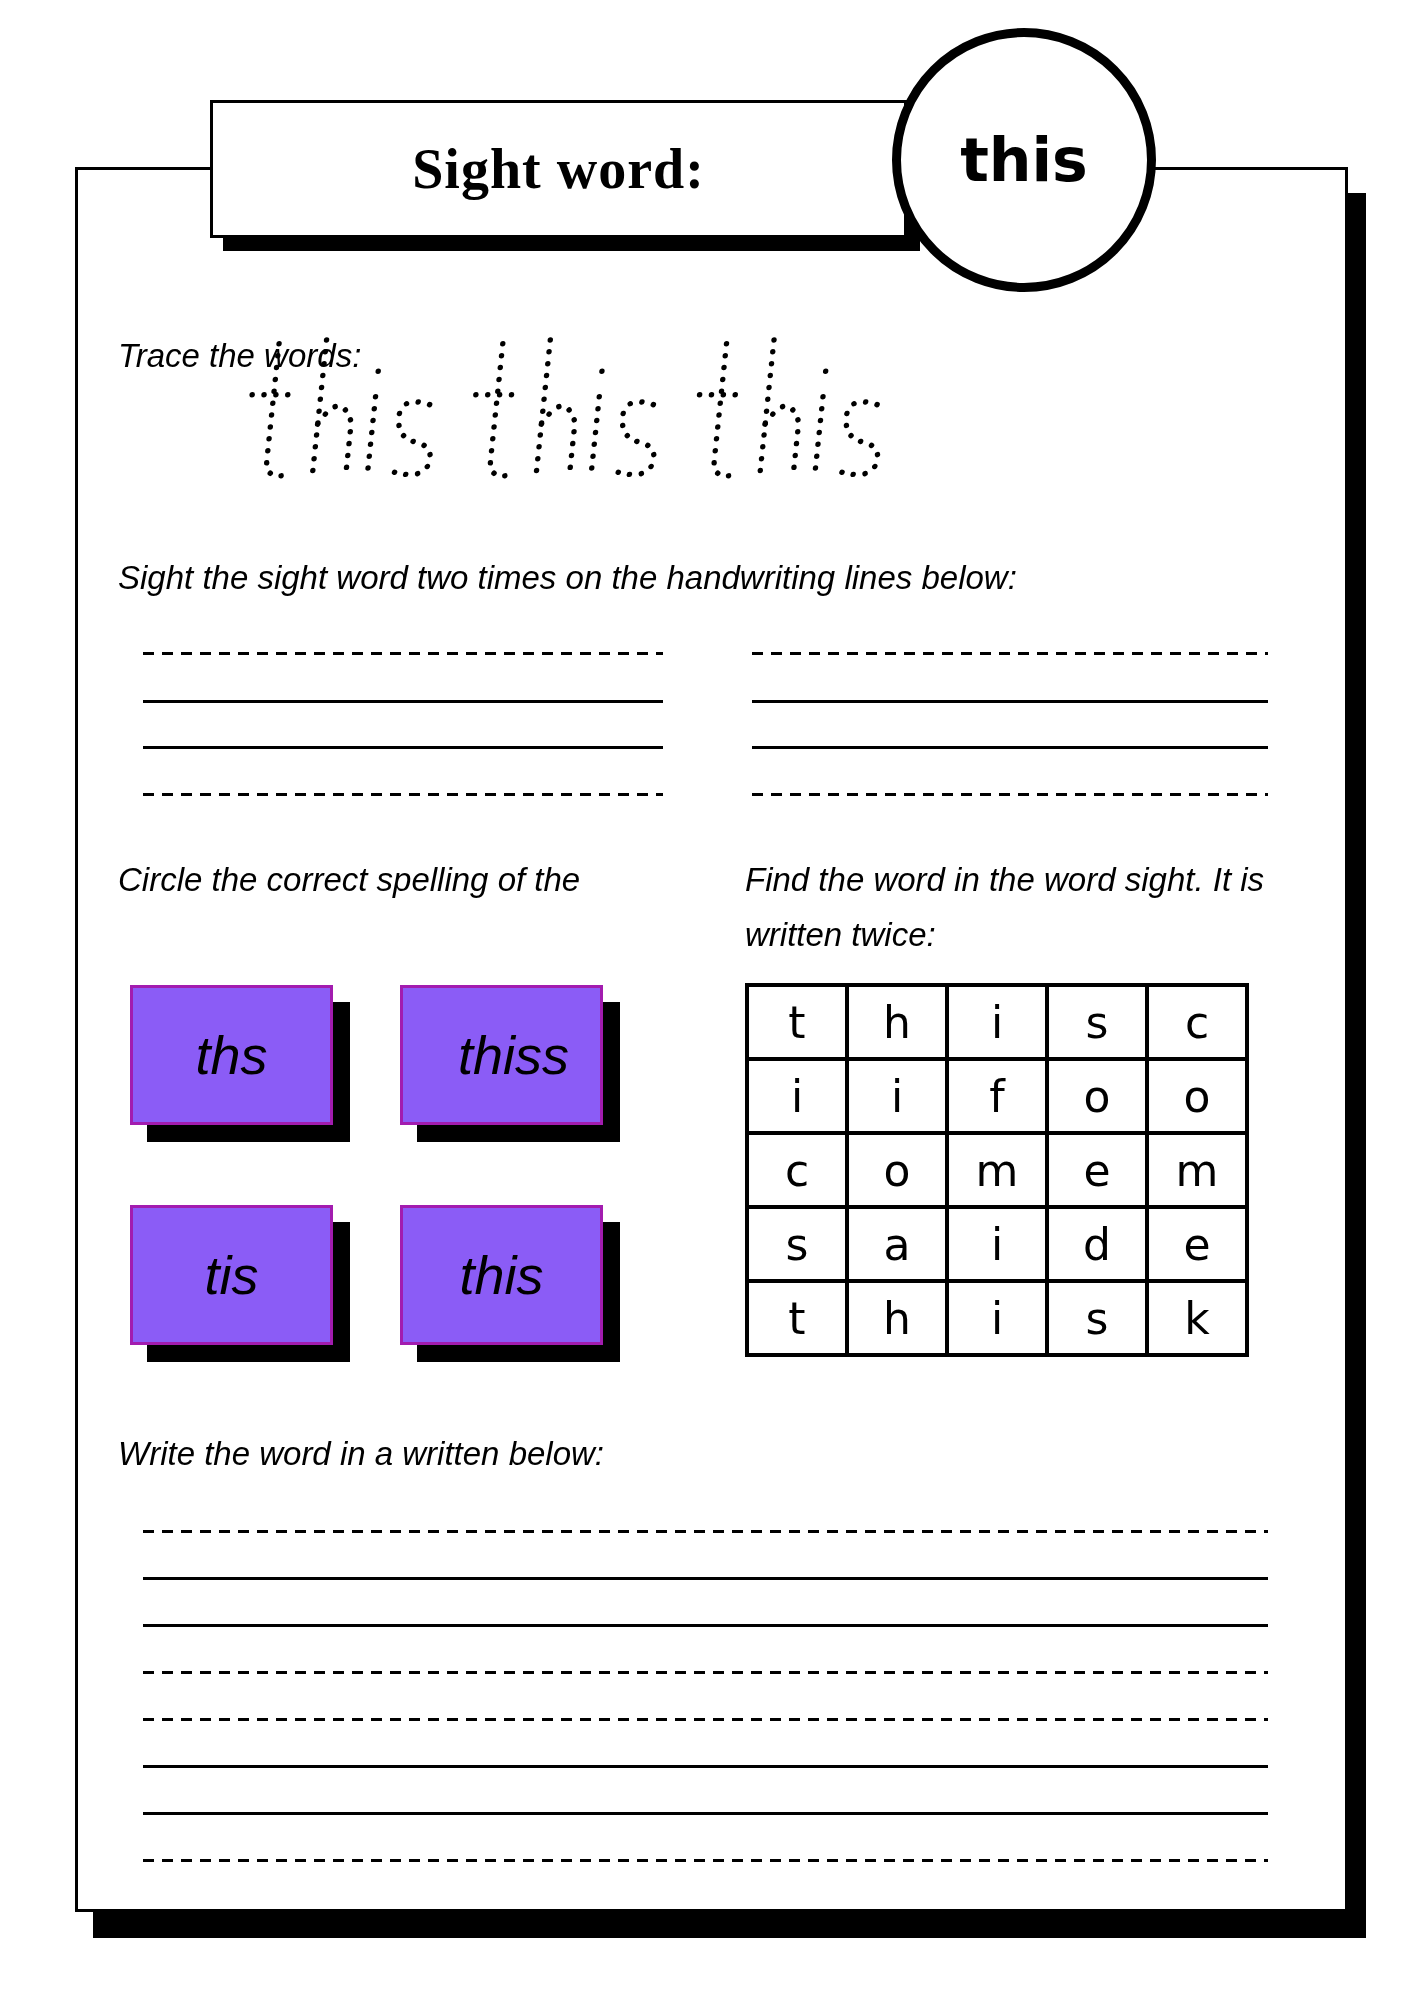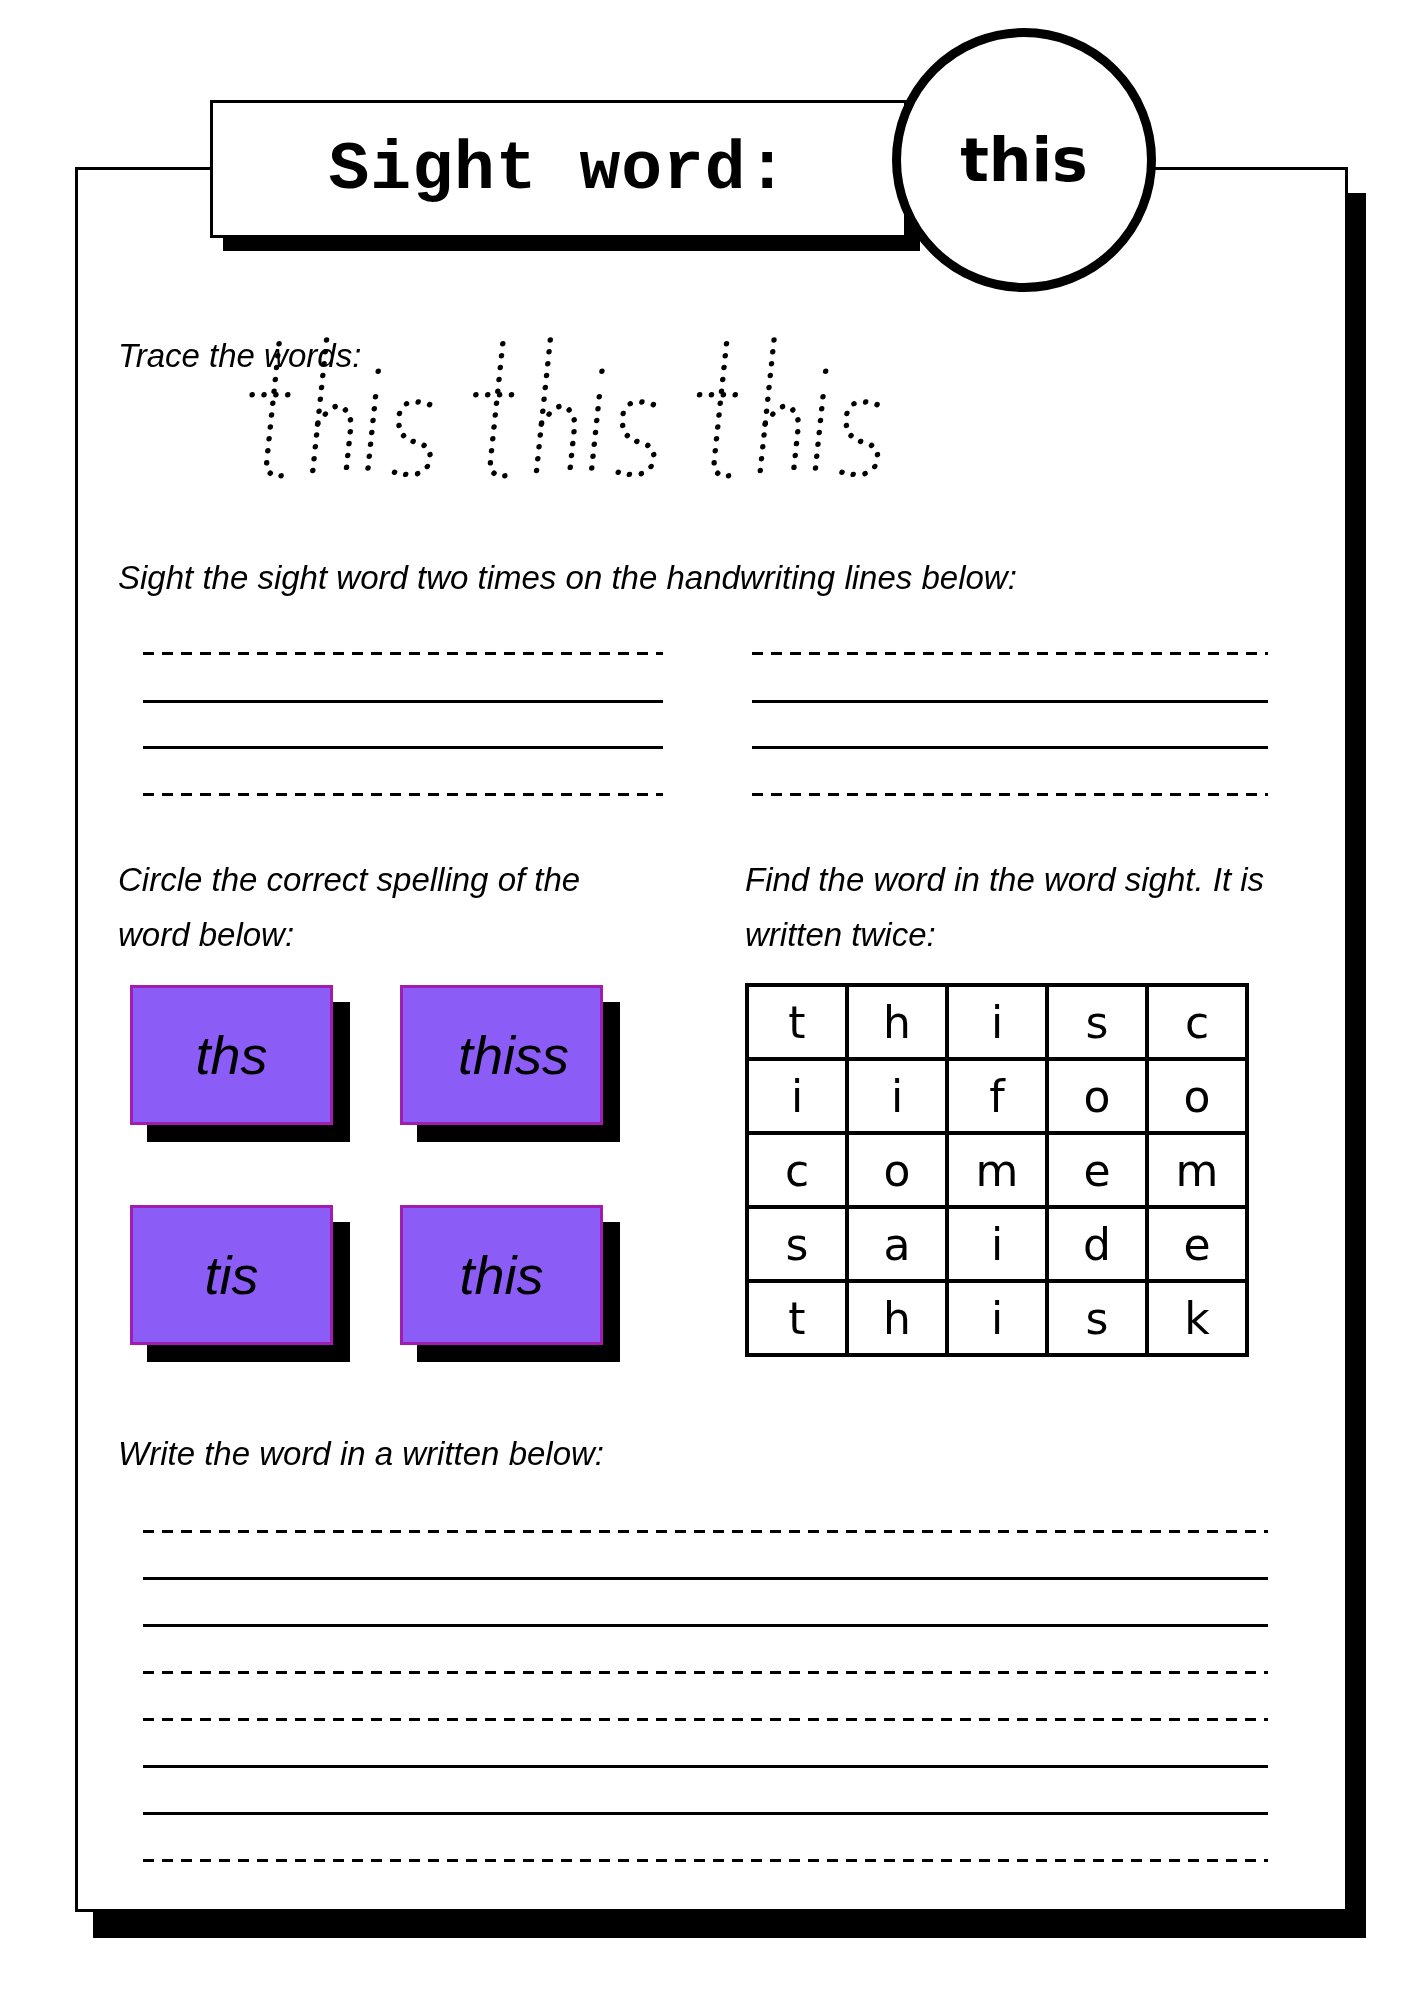--- a/index.html
+++ b/index.html
@@ -15,21 +15,21 @@
     box-shadow:18px 26px 0 #000;z-index:0;
   }
   
   .title-bar{
     left:210px;top:100px;width:697px;height:138px;
     border:3px solid #000;background:#fff;box-sizing:border-box;
     box-shadow:13px 13px 0 #000;z-index:2;
     display:flex;align-items:center;justify-content:center;
   }
   .title-text{
-    font-family:Liberation Mono, monospace;font-weight:bold;font-size:68px;
+    font-family:Liberation Serif, serif;font-weight:bold;font-size:56px;
     letter-spacing:1px;
   }
   .word-circle{
     left:892px;top:28px;width:264px;height:264px;border:9px solid #000;
     border-radius:50%;background:#fff;box-sizing:border-box;z-index:3;
     display:flex;align-items:center;justify-content:center;
   }
   .word-circle-text{
     font-family:"DejaVu Sans",sans-serif;font-weight:bold;font-size:60px;
   }
@@ -105,21 +105,20 @@
 </div>
 <div class="abs hw-group" style="left:752px;top:652px;width:516px;height:147px;">
   <div class="line dashed" style="top:0;"></div>
   <div class="line solid" style="top:48px;"></div>
   <div class="line solid" style="top:94px;"></div>
   <div class="line dashed" style="top:141px;"></div>
 </div>
 
 <div class="abs hand wrap" style="left:118px;top:852px;width:500px;">
   <div>Circle the correct spelling of the</div>
-  <div>word below:</div>
 </div>
 
 <div class="abs opt-box" style="left:130px;top:985px;">
   <span class="hand">ths</span>
 </div>
 <div class="abs opt-box" style="left:400px;top:985px;padding-left:24px;">
   <span class="hand">thiss</span>
 </div>
 <div class="abs opt-box" style="left:130px;top:1205px;">
   <span class="hand">tis</span>

